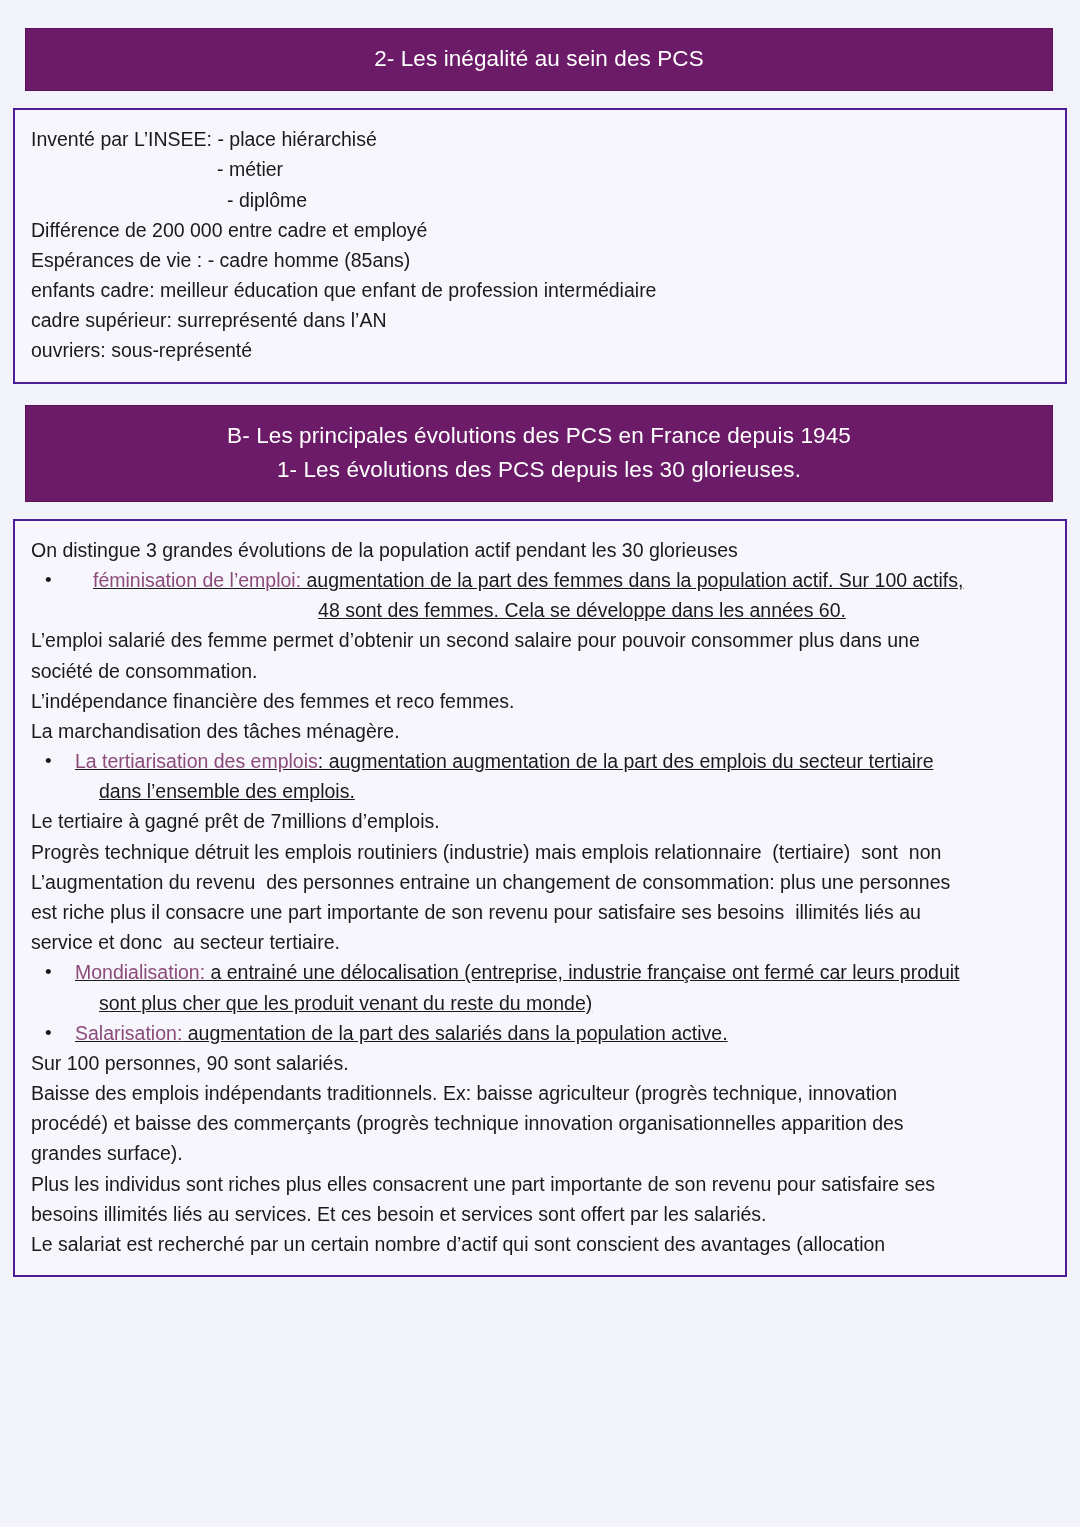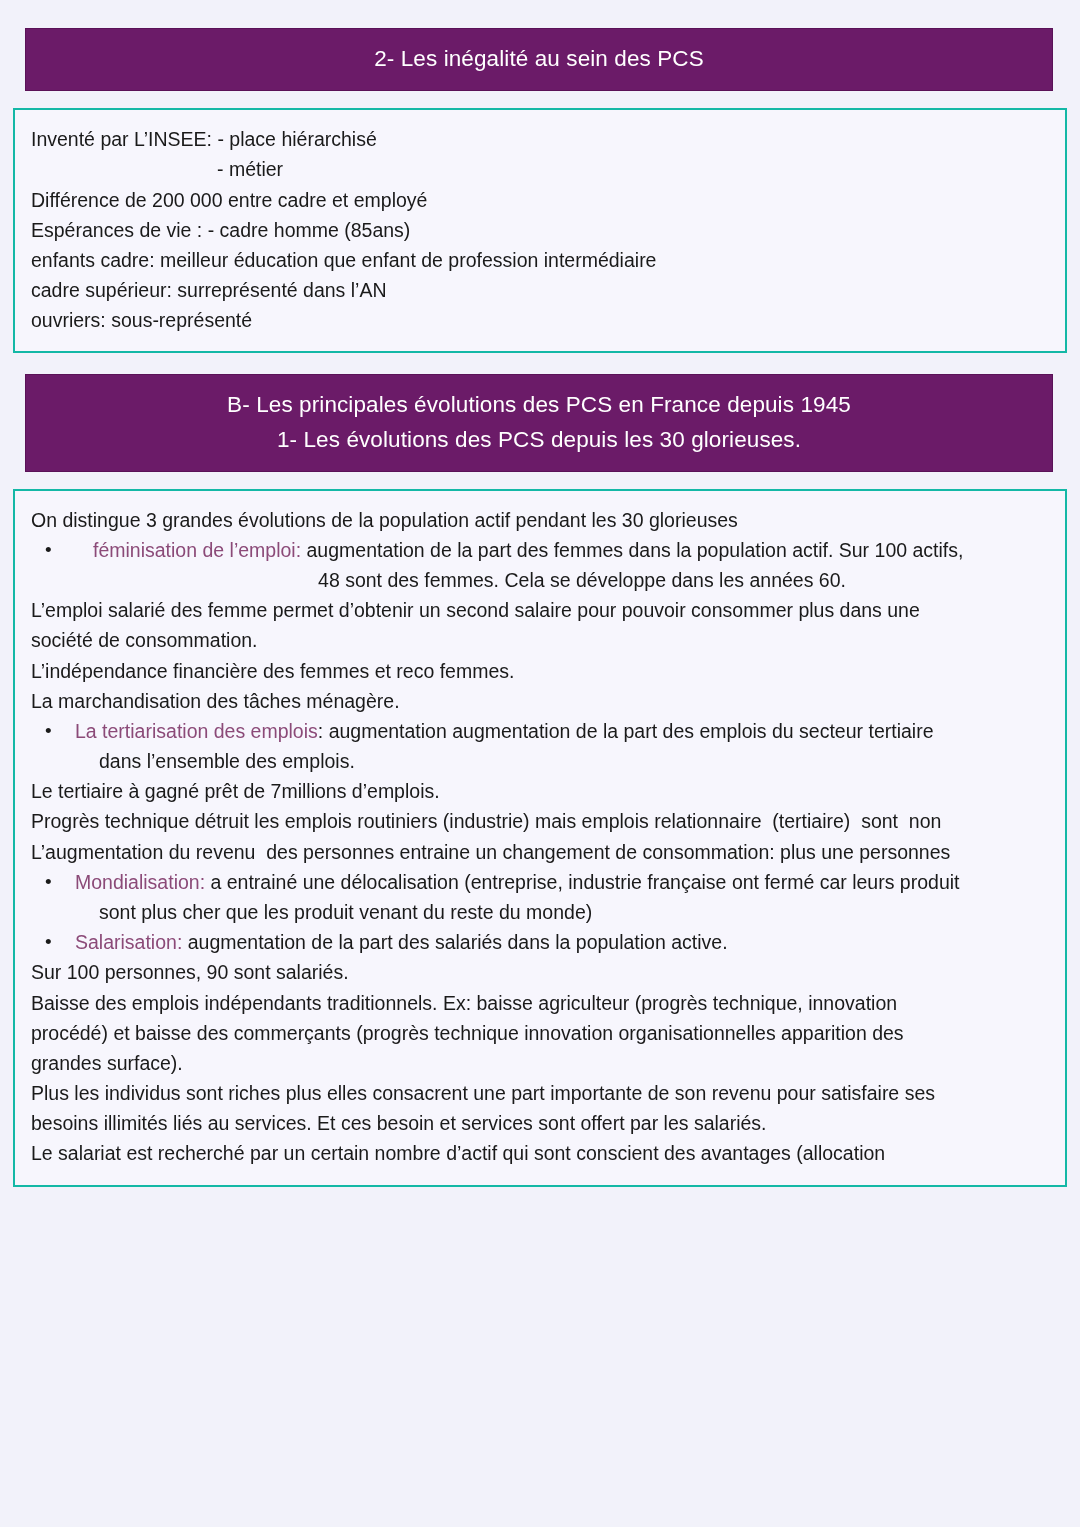--- a/index.html
+++ b/index.html
@@ -32,21 +32,21 @@
     line-height: 1.52;
     letter-spacing: 0.1px;
     padding: 13px 14px 14px;
     border: 1px solid #5a1257;
   }
   .banner .banner-line { display: block; }
 
   
   .notebox {
     background: #f7f6fd;
-    border: 2px solid #14b8a6;
+    border: 2px solid #4c1d95;
     padding: 14px 16px 16px 16px;
     font-size: 19.5px;
     line-height: 1.548;
   }
 
   .line { white-space: pre-wrap; }
 
   .indent-1 { padding-left: 186px; }
   .indent-2 { padding-left: 196px; }
 
@@ -60,20 +60,21 @@
     flex: 0 0 auto;
     width: 30px;
     text-align: left;
     font-size: 19px;
     line-height: 1.548;
   }
   .bullet.wide .dot { width: 48px; }
   .bullet .btext {
     flex: 1 1 auto;
     text-indent: 0;
+    text-decoration: underline;
   }
   .bullet .btext .cont { display: block; padding-left: 24px; }
   .bullet.wide .btext .cont { padding-left: 22px; text-align: center; }
 
   .kw { color: #8b4a78; }
 
   .spacer-a { height: 17px; }
   .spacer-b { height: 21px; }
 
   .top-gap { height: 28px; }
@@ -89,20 +90,21 @@
 
   <div class="banner side-pad">
     <span class="banner-line">2- Les inégalité au sein des PCS</span>
   </div>
 
   <div class="spacer-a"></div>
 
   <div class="notebox side-pad-box">
     <div class="line">Inventé par L’INSEE: - place hiérarchisé</div>
     <div class="line indent-1">- métier</div>
+    <div class="line indent-2">- diplôme</div>
     <div class="line">Différence de 200 000 entre cadre et employé</div>
     <div class="line">Espérances de vie : - cadre homme (85ans)</div>
     <div class="line">enfants cadre: meilleur éducation que enfant de profession intermédiaire</div>
     <div class="line">cadre supérieur: surreprésenté dans l’AN</div>
     <div class="line">ouvriers: sous-représenté</div>
   </div>
 
   <div class="spacer-b"></div>
 
   <div class="banner side-pad">
@@ -127,20 +129,22 @@
     <div class="line">La marchandisation des tâches ménagère.</div>
 
     <div class="bullet">
       <span class="dot">•</span>
       <span class="btext"><span class="kw">La tertiarisation des emplois</span><span>: augmentation augmentation de la part des emplois du secteur tertiaire</span><span class="cont">dans l’ensemble des emplois.</span></span>
     </div>
 
     <div class="line">Le tertiaire à gagné prêt de 7millions d’emplois.</div>
     <div class="line">Progrès technique détruit les emplois routiniers (industrie) mais emplois relationnaire  (tertiaire)  sont  non</div>
     <div class="line">L’augmentation du revenu  des personnes entraine un changement de consommation: plus une personnes</div>
+    <div class="line">est riche plus il consacre une part importante de son revenu pour satisfaire ses besoins  illimités liés au</div>
+    <div class="line">service et donc  au secteur tertiaire.</div>
 
     <div class="bullet">
       <span class="dot">•</span>
       <span class="btext"><span class="kw">Mondialisation:</span><span> a entrainé une délocalisation (entreprise, industrie française ont fermé car leurs produit</span><span class="cont">sont plus cher que les produit venant du reste du monde)</span></span>
     </div>
 
     <div class="bullet">
       <span class="dot">•</span>
       <span class="btext"><span class="kw">Salarisation:</span><span> augmentation de la part des salariés dans la population active.</span></span>
     </div>

